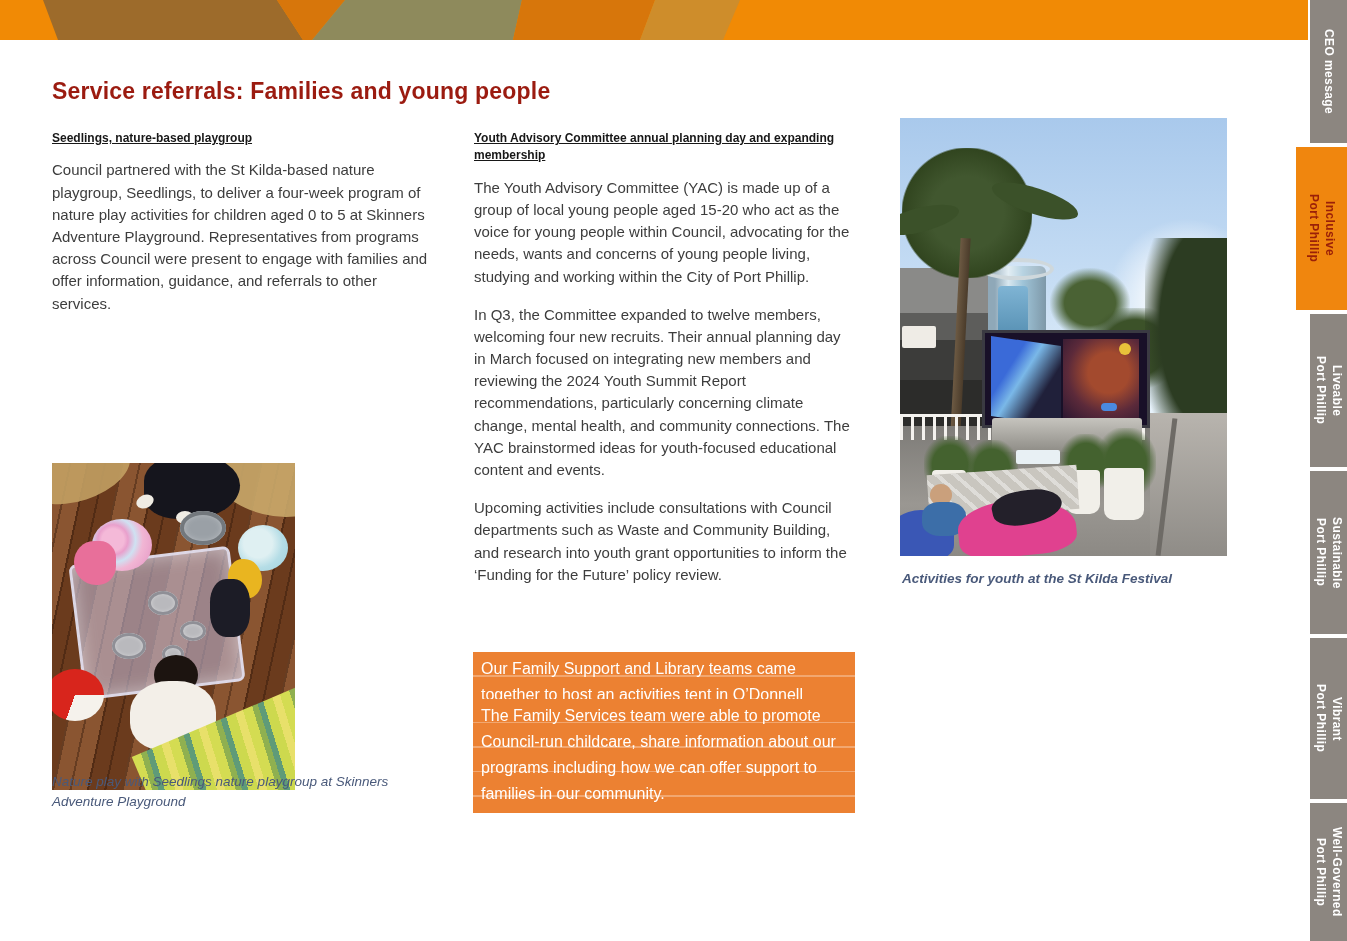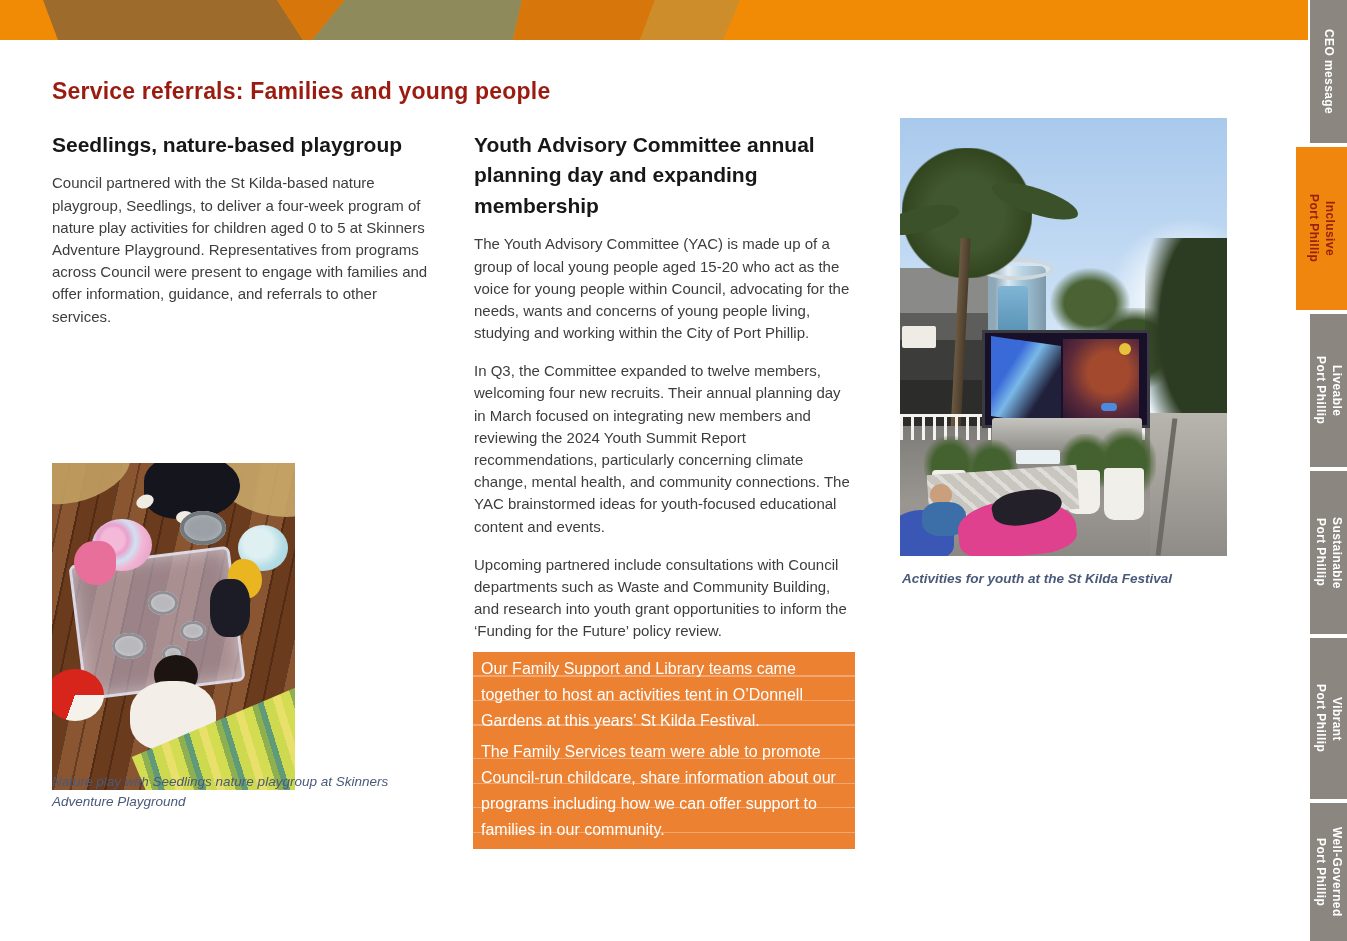--- a/index.html
+++ b/index.html
@@ -12,37 +12,37 @@
   .banner svg { display:block; width:100%; height:100%; }
 
   
   .page-title { position:absolute; left:52px; top:78px; width:900px;
     font-size:23px; font-weight:bold; color:#9B1B10; letter-spacing:.2px; }
 
   
   .col { position:absolute; top:130px; }
   .col1 { left:52px;  width:376px; }
   .col2 { left:474px; width:381px; }
-  .subhead { font-size:21px; font-weight:bold; color:#171717;
-    line-height:1.45; margin-bottom:12px; }
+  .subhead { font-size:12px; font-weight:bold; color:#171717;
+    line-height:1.45; margin-bottom:12px;text-decoration:underline; }
   .body-p { font-size:15px; color:#3d3d3d; line-height:1.48; margin-bottom:16px; }
 
   
   .photo { position:absolute; overflow:hidden; background:#888; }
   .photo-left  { left:52px;  top:463px; width:243px; height:327px; }
   .photo-right { left:900px; top:118px; width:327px; height:438px; }
   .caption { position:absolute; font-style:italic; font-size:13.5px;
     color:#49597a; line-height:1.5; }
   .caption-left  { left:52px;  top:772px; width:390px; }
   .caption-right { left:902px; top:569px; width:330px;font-weight:bold; }
 
   
   .hl-wrap { position:absolute; left:473px; width:382px; }
   .hl1 { top:652px; }
-  .hl2 { top:735px; }
+  .hl2 { top:699px; }
   .hl { background:#ec8132; color:#ffffff; font-weight:normal; font-size:16px;
     line-height:1.62; padding:4px 8px 6px 8px;
     background-image:repeating-linear-gradient(to bottom,
       rgba(255,255,255,0) 0 23px, rgba(255,255,255,.30) 23px 24.5px); }
 
   
   .footer { position:absolute; right:72px; top:898px; font-size:14.5px;
     color:#222; }
 
   
@@ -218,21 +218,21 @@
     <div class="girl-shirt"></div>
     <div class="hat-redwhite"></div>
     <div class="mat"></div>
   </div>
   <div class="caption caption-left">Nature play with Seedlings nature playgroup at Skinners Adventure Playground</div>
 
   <div class="col col2">
     <div class="subhead">Youth Advisory Committee annual planning day and expanding membership</div>
     <p class="body-p">The Youth Advisory Committee (YAC) is made up of a group of local young people aged 15-20 who act as the voice for young people within Council, advocating for the needs, wants and concerns of young people living, studying and working within the City of Port Phillip.</p>
     <p class="body-p">In Q3, the Committee expanded to twelve members, welcoming four new recruits. Their annual planning day in March focused on integrating new members and reviewing the 2024 Youth Summit Report recommendations, particularly concerning climate change, mental health, and community connections. The YAC brainstormed ideas for youth-focused educational content and events.</p>
-    <p class="body-p">Upcoming partnered include consultations with Council departments such as Waste and Community Building, and research into youth grant opportunities to inform the ‘Funding for the Future’ policy review.</p>
+    <p class="body-p">Upcoming activities include consultations with Council departments such as Waste and Community Building, and research into youth grant opportunities to inform the ‘Funding for the Future’ policy review.</p>
   </div>
 
   <div class="hl-wrap hl1">
     <div class="hl">Our Family Support and Library teams came together to host an activities tent in O’Donnell Gardens at this years’ St Kilda Festival.</div>
   </div>
   <div class="hl-wrap hl2">
     <div class="hl">The Family Services team were able to promote Council-run childcare, share information about our programs including how we can offer support to families in our community.</div>
   </div>
 
   <div class="photo photo-right">

